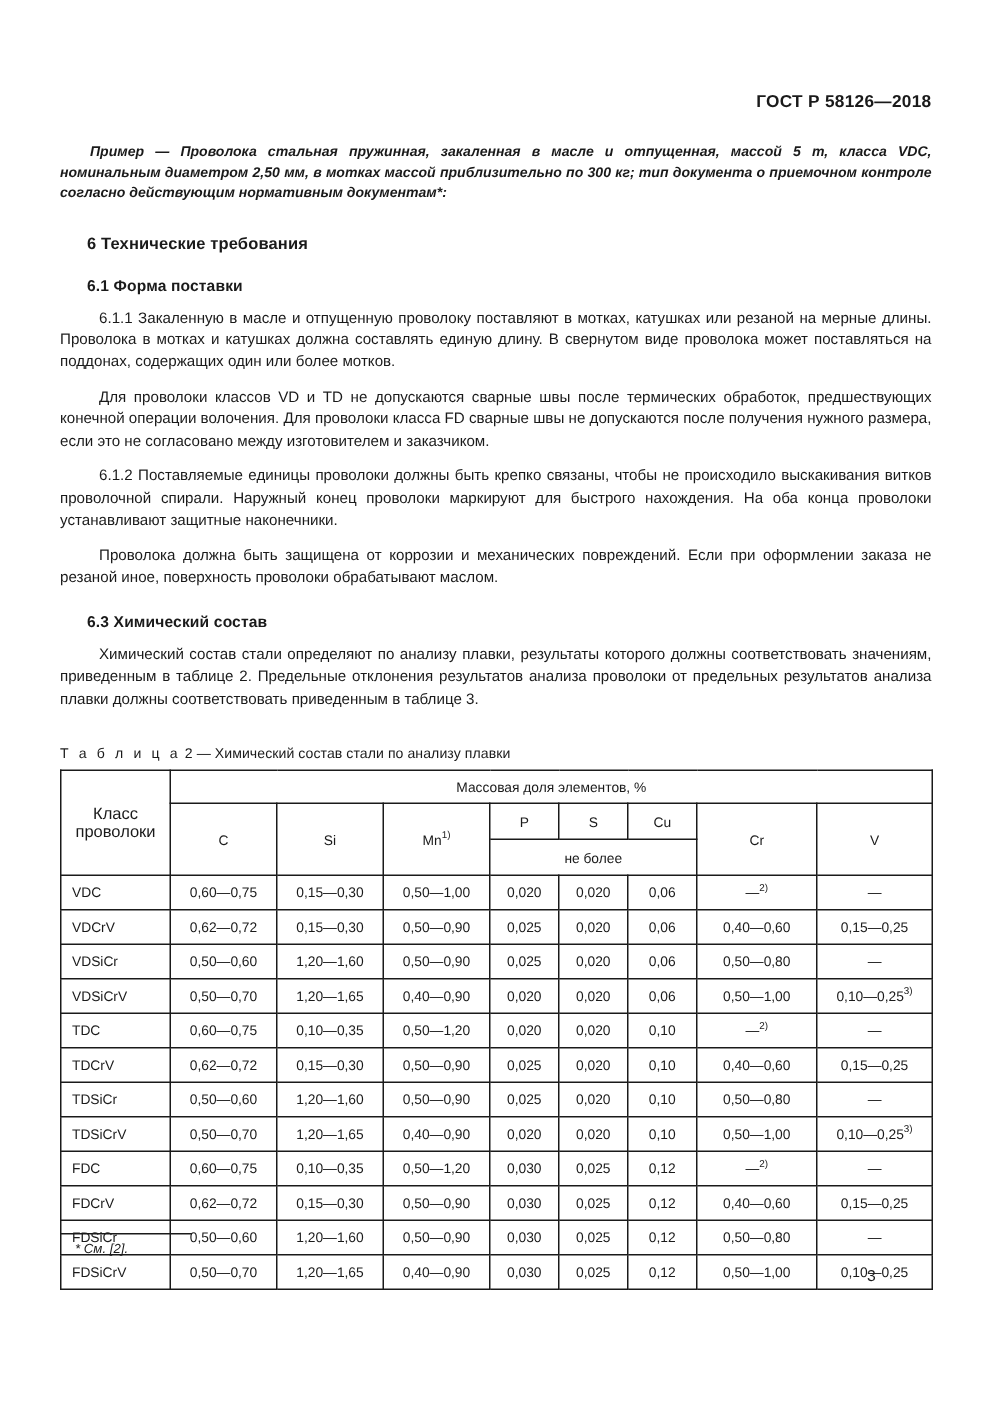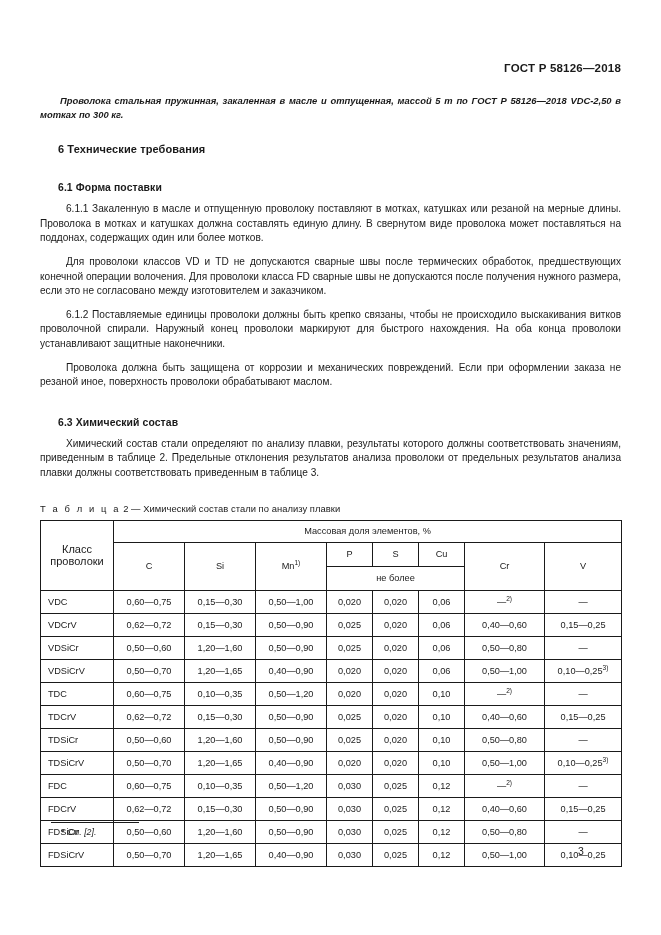--- a/index.html
+++ b/index.html
@@ -51,21 +51,21 @@
   h2.sec {
     font-size: 11px;
     font-weight: bold;
     margin: 22px 0 0 0;
     padding-left: 18px;
     letter-spacing: 0.1px;
   }
   h3.subsec {
     font-size: 10.4px;
     font-weight: bold;
-    margin: 27px 0 0 0;
+    margin: 17px 0 0 0;
     padding-left: 18px;
     letter-spacing: 0.1px;
   }
   p.body {
     font-size: 10.1px;
     line-height: 14.6px;
     margin: 9px 0 0 0;
     text-align: justify;
     text-indent: 26px;
     hyphens: manual;
@@ -106,21 +106,21 @@
   table.chem tr.datarow td {
     height: 22px;
   }
   sup {
     font-size: 6.6px;
     vertical-align: super;
     line-height: 0;
   }
   .footnote-wrap {
     position: absolute;
-    left: 51px;
+    left: 40px;
     top: 822px;
     width: 300px;
   }
   .footnote-rule {
     width: 88px;
     height: 0;
     border-top: 1px solid #1a1a1a;
     margin: 0 0 4px 0;
   }
   .footnote-text {
@@ -137,21 +137,21 @@
 </style>
 </head>
 <body>
 
 <div class="page">
   <div class="content">
 
     <div class="doc-header">ГОСТ Р 58126—2018</div>
 
     <div class="example-block">
-      <p>Проволока стальная пружинная, закаленная в масле и отпущенная, массой 5 т по ГОСТ Р 58126—2018 VDC-2,50 в мотках по 300 кг.</p>
+      <p>Пример — Проволока стальная пружинная, закаленная в масле и отпущенная, массой 5 т, класса VDC, номинальным диаметром 2,50 мм, в мотках массой приблизительно по 300 кг; тип документа о приемочном контроле согласно действующим нормативным документам*:</p>
     </div>
 
     <h2 class="sec">6  Технические требования</h2>
 
     <h3 class="subsec">6.1  Форма поставки</h3>
 
     <p class="body">6.1.1  Закаленную в масле и отпущенную проволоку поставляют в мотках, катушках или резаной на мерные длины. Проволока в мотках и катушках должна составлять единую длину. В свернутом виде проволока может поставляться на поддонах, содержащих один или более мотков.</p>
     <p class="body">Для проволоки классов VD и TD не допускаются сварные швы после термических обработок, предшествующих конечной операции волочения. Для проволоки класса FD сварные швы не допускаются после получения нужного размера, если это не согласовано между изготовителем и заказчиком.</p>
     <p class="body">6.1.2  Поставляемые единицы проволоки должны быть крепко связаны, чтобы не происходило выскакивания витков проволочной спирали. Наружный конец проволоки маркируют для быстрого нахождения. На оба конца проволоки устанавливают защитные наконечники.</p>
 

